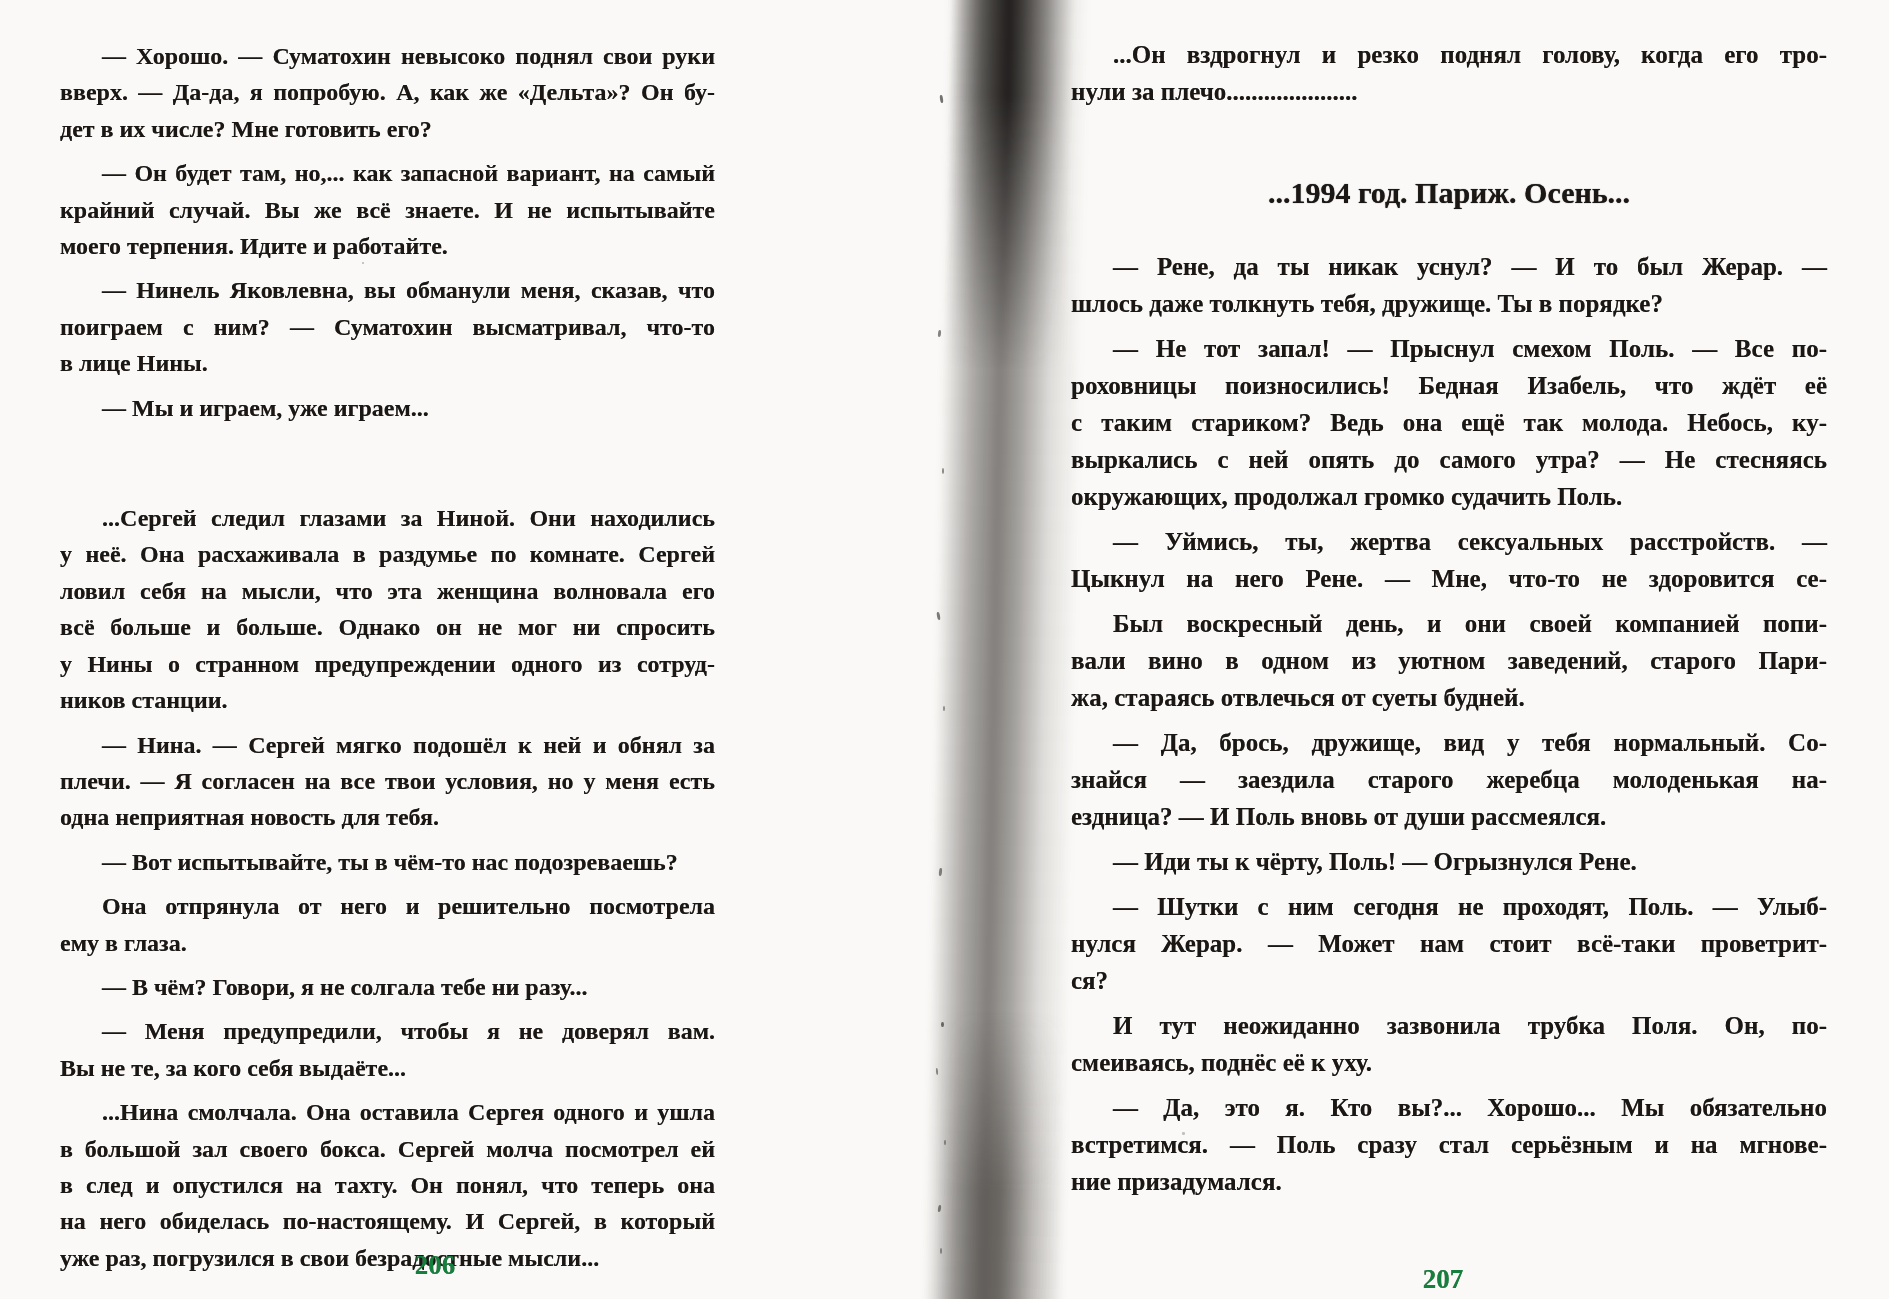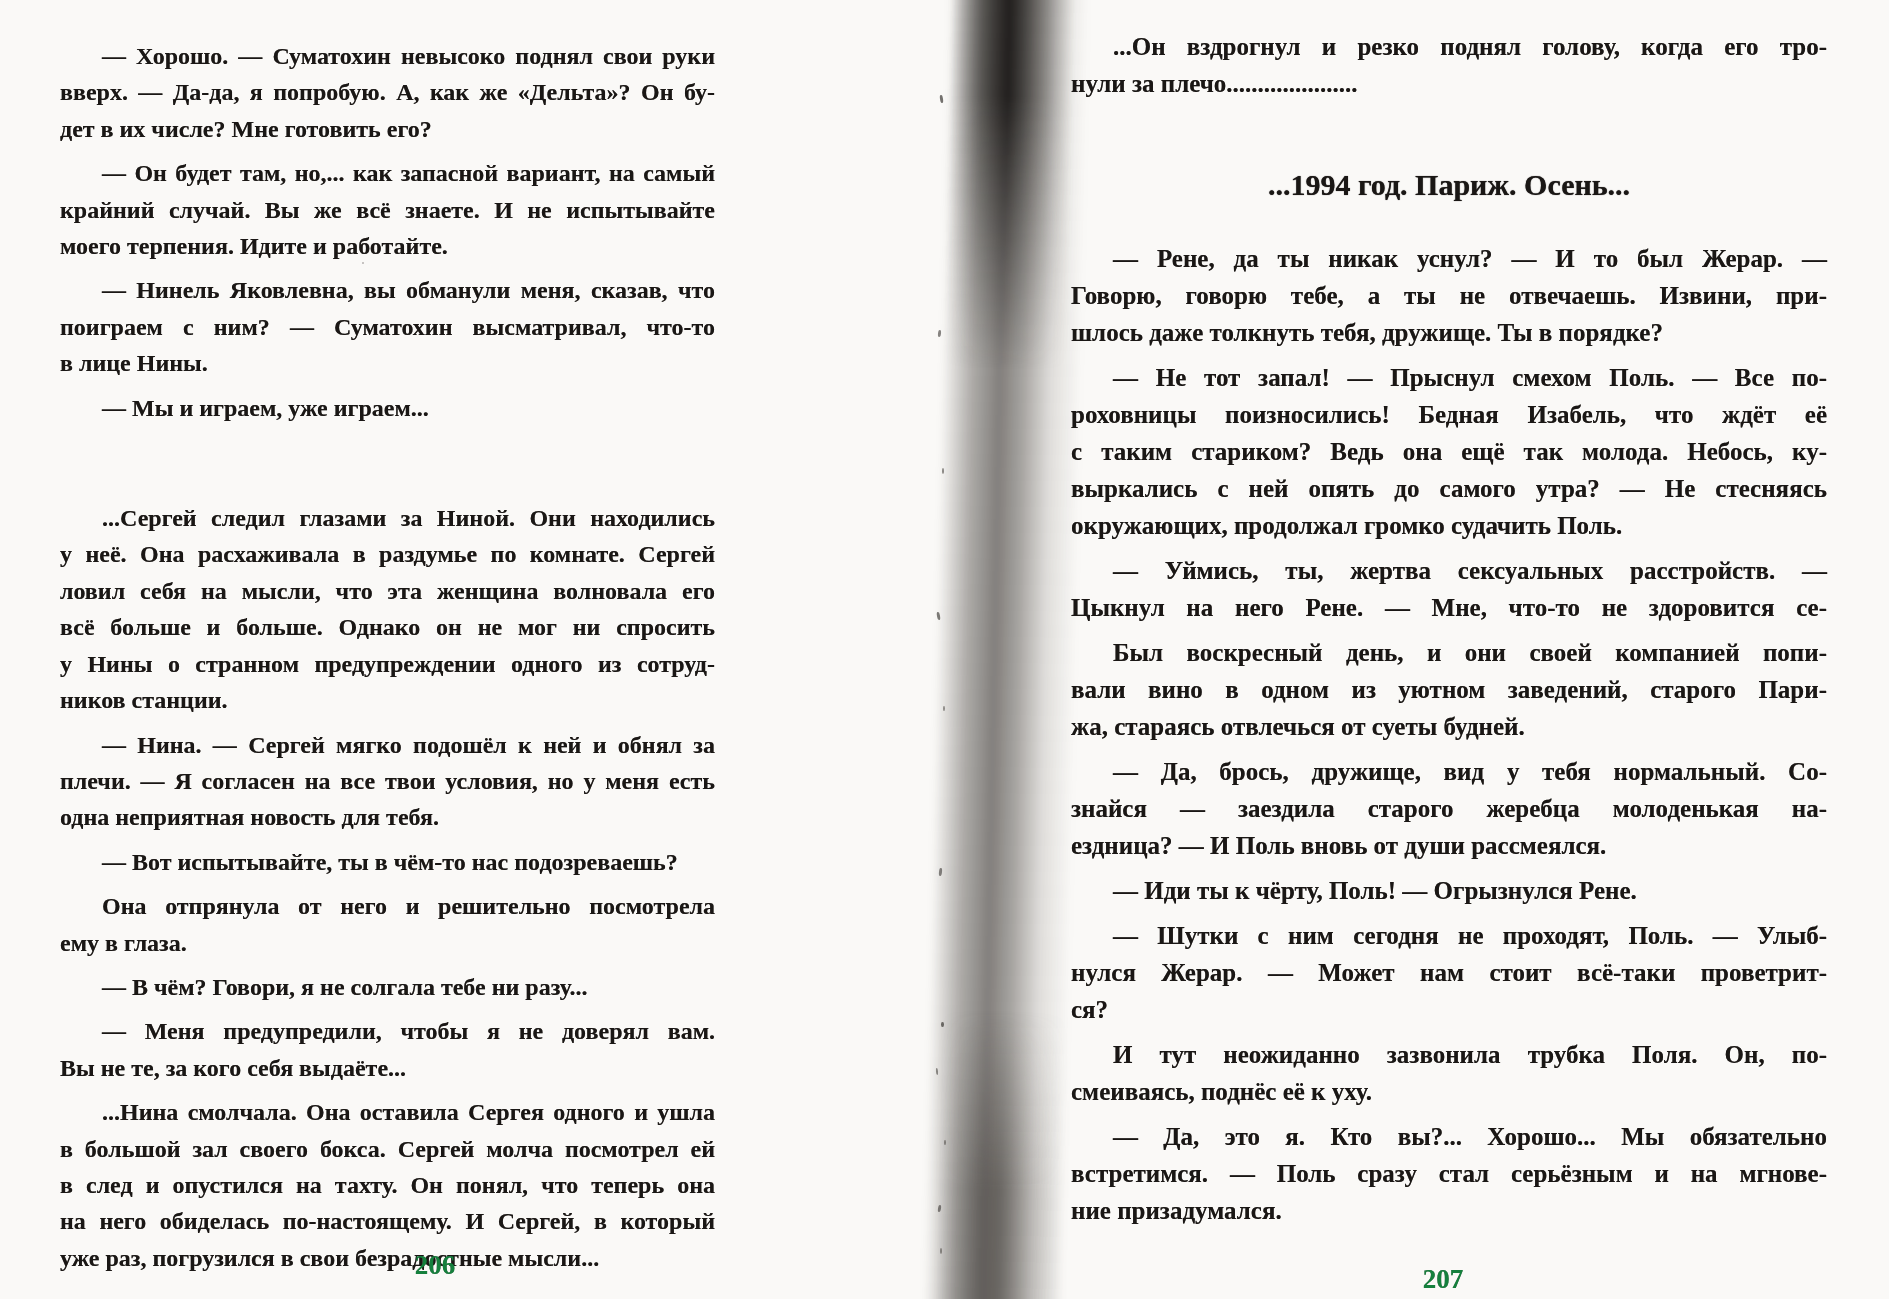--- a/index.html
+++ b/index.html
@@ -7,21 +7,21 @@
   body{
     width:1889px;height:1299px;position:relative;overflow:hidden;
     background:#faf9f7;
     font-family:"Liberation Serif","DejaVu Serif",serif;
     color:#1a1715;
   }
   .spread{position:absolute;inset:0;}
   
   .col{position:absolute;font-weight:bold;}
   .col-left{left:52px;top:30px;width:671px;font-size:24px;line-height:36.4px;}
-  .col-right{left:1063px;top:20px;width:772px;font-size:25px;line-height:37px;}
+  .col-right{left:1063px;top:28px;width:772px;font-size:25px;line-height:37px;}
   .para{margin:8px;}
   .line{
     text-align:justify;text-align-last:justify;
     text-shadow:0 0 0.5px rgba(25,20,15,0.6);
     white-space:normal;
   }
   .line.first{padding-left:42px;}
   .line.last{text-align-last:left;}
   .heading{
     font-size:30px;line-height:42px;font-weight:bold;
@@ -179,21 +179,20 @@
   <div class="col col-right" id="col-right">
       <div class="para">
         <div class="line first">...Он вздрогнул и резко поднял голову, когда его тро-</div>
         <div class="line last">нули за плечо.....................</div>
       </div>
       <div class="gap gap-before-heading"></div>
       <div class="heading">...1994 год. Париж. Осень...</div>
       <div class="gap gap-after-heading"></div>
       <div class="para">
         <div class="line first">— Рене, да ты никак уснул? — И то был Жерар. —</div>
-        <div class="line">Говорю, говорю тебе, а ты не отвечаешь. Извини, при-</div>
         <div class="line last">шлось даже толкнуть тебя, дружище. Ты в порядке?</div>
       </div>
       <div class="para">
         <div class="line first">— Не тот запал! — Прыснул смехом Поль. — Все по-</div>
         <div class="line">роховницы поизносились! Бедная Изабель, что ждёт её</div>
         <div class="line">с таким стариком? Ведь она ещё так молода. Небось, ку-</div>
         <div class="line">выркались с ней опять до самого утра? — Не стесняясь</div>
         <div class="line last">окружающих, продолжал громко судачить Поль.</div>
       </div>
       <div class="para">

